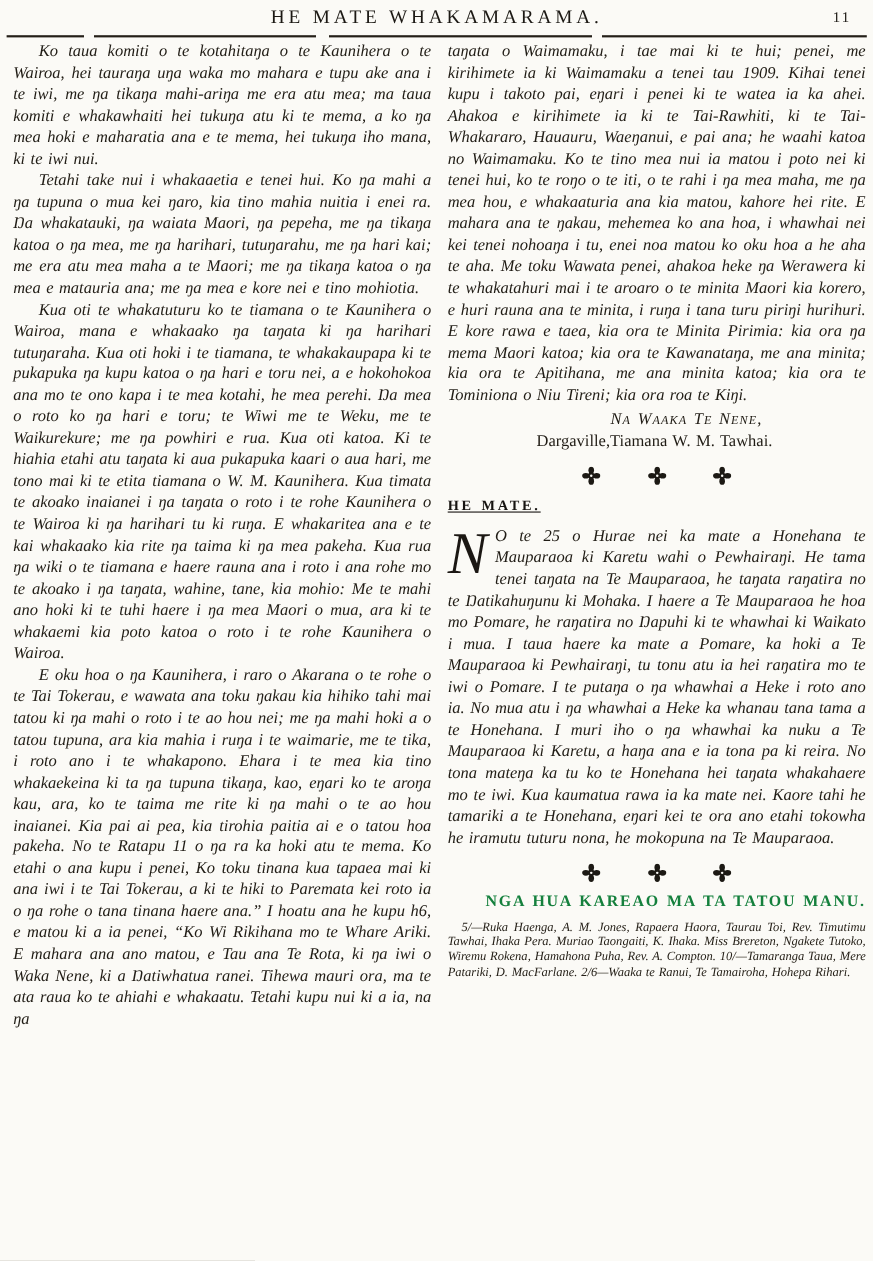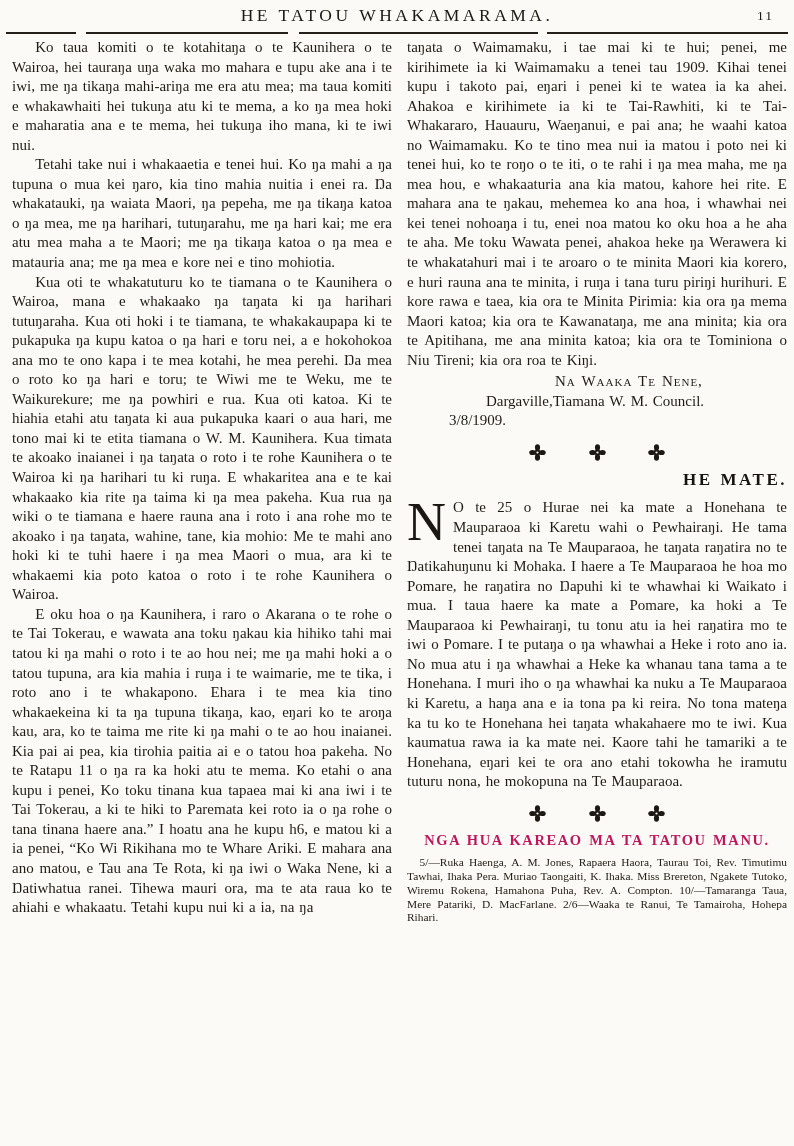--- a/index.html
+++ b/index.html
@@ -43,43 +43,43 @@
   .columns{
     display:flex;gap:15px;
     padding:3px 7px 0 12px;
   }
   .col{
     flex:1 1 0;
     font-size:15px;line-height:19.55px;
     text-align:justify;
     word-spacing:1.2px;
   }
-  .col p{margin:0;text-indent:1.55em;}
+  .col p{margin:0;text-indent:1.55em;font-style:italic;}
   .col p.noindent{text-indent:0;}
   
   .heoi{text-indent:0 !important;padding-left:86px;margin-top:3px !important;}
   .sig-name{
     text-indent:0 !important;padding-left:148px;
     font-variant:small-caps;letter-spacing:1px;margin-top:2px !important;
   }
   .sig-row{display:flex;justify-content:center;padding-right:4px;}
   .sig-date{text-indent:0 !important;padding-left:42px;}
   
   .fleuron-row{text-align:center;margin:13px 0 9px 0;line-height:0;}
   .fleuron-row svg{display:inline-block;margin:0 19px;vertical-align:middle;}
   
   .heading-hemate{
     margin:7px 0 9px 0;
-    text-align:right;font-size:17px;font-weight:bold;
-    letter-spacing:2.5px;color:#161310;
+    text-align:left;font-size:13px;font-weight:bold;
+    letter-spacing:2.5px;color:#161310;text-decoration:underline;
   }
   .heading-ngahua{
     margin:4px 0 6px 0;
-    text-align:center;font-size:14.5px;font-weight:bold;
-    letter-spacing:1.6px;color:#be185d;
+    text-align:right;font-size:14.5px;font-weight:bold;
+    letter-spacing:1.6px;color:#15803d;
   }
   
   .dropcap{
     float:left;
     font-size:54px;line-height:44px;
     padding:2px 7px 0 0;
     color:#1b1713;
   }
   
   .smallprint{
@@ -88,43 +88,42 @@
     word-spacing:0.6px;
     color:#262119;
   }
 </style>
 </head>
 <body>
 
 <div class="page">
 
   <div class="masthead-wrap">
-    <h1 class="masthead">HE TATOU WHAKAMARAMA.</h1>
+    <h1 class="masthead">HE MATE WHAKAMARAMA.</h1>
     <div class="page-number">11</div>
   </div>
   <div class="head-rule"></div>
 
   <main class="columns">
 
     <section class="col">
       <p>Ko taua komiti o te kotahitaŋa o te Kaunihera o te Wairoa, hei tauraŋa uŋa waka mo mahara e tupu ake ana i te iwi, me ŋa tikaŋa mahi-ariŋa me era atu mea; ma taua komiti e whakawhaiti hei tukuŋa atu ki te mema, a ko ŋa mea hoki e maharatia ana e te mema, hei tukuŋa iho mana, ki te iwi nui.</p>
       <p>Tetahi take nui i whakaaetia e tenei hui. Ko ŋa mahi a ŋa tupuna o mua kei ŋaro, kia tino mahia nuitia i enei ra. Ŋa whakatauki, ŋa waiata Maori, ŋa pepeha, me ŋa tikaŋa katoa o ŋa mea, me ŋa harihari, tutuŋarahu, me ŋa hari kai; me era atu mea maha a te Maori; me ŋa tikaŋa katoa o ŋa mea e matauria ana; me ŋa mea e kore nei e tino mohiotia.</p>
       <p>Kua oti te whakatuturu ko te tiamana o te Kaunihera o Wairoa, mana e whakaako ŋa taŋata ki ŋa harihari tutuŋaraha. Kua oti hoki i te tiamana, te whakakaupapa ki te pukapuka ŋa kupu katoa o ŋa hari e toru nei, a e hokohokoa ana mo te ono kapa i te mea kotahi, he mea perehi. Ŋa mea o roto ko ŋa hari e toru; te Wiwi me te Weku, me te Waikurekure; me ŋa powhiri e rua. Kua oti katoa. Ki te hiahia etahi atu taŋata ki aua pukapuka kaari o aua hari, me tono mai ki te etita tiamana o W. M. Kaunihera. Kua timata te akoako inaianei i ŋa taŋata o roto i te rohe Kaunihera o te Wairoa ki ŋa harihari tu ki ruŋa. E whakaritea ana e te kai whakaako kia rite ŋa taima ki ŋa mea pakeha. Kua rua ŋa wiki o te tiamana e haere rauna ana i roto i ana rohe mo te akoako i ŋa taŋata, wahine, tane, kia mohio: Me te mahi ano hoki ki te tuhi haere i ŋa mea Maori o mua, ara ki te whakaemi kia poto katoa o roto i te rohe Kaunihera o Wairoa.</p>
       <p>E oku hoa o ŋa Kaunihera, i raro o Akarana o te rohe o te Tai Tokerau, e wawata ana toku ŋakau kia hihiko tahi mai tatou ki ŋa mahi o roto i te ao hou nei; me ŋa mahi hoki a o tatou tupuna, ara kia mahia i ruŋa i te waimarie, me te tika, i roto ano i te whakapono. Ehara i te mea kia tino whakaekeina ki ta ŋa tupuna tikaŋa, kao, eŋari ko te aroŋa kau, ara, ko te taima me rite ki ŋa mahi o te ao hou inaianei. Kia pai ai pea, kia tirohia paitia ai e o tatou hoa pakeha. No te Ratapu 11 o ŋa ra ka hoki atu te mema. Ko etahi o ana kupu i penei, Ko toku tinana kua tapaea mai ki ana iwi i te Tai Tokerau, a ki te hiki to Paremata kei roto ia o ŋa rohe o tana tinana haere ana.” I hoatu ana he kupu h6, e matou ki a ia penei, “Ko Wi Rikihana mo te Whare Ariki. E mahara ana ano matou, e Tau ana Te Rota, ki ŋa iwi o Waka Nene, ki a Ŋatiwhatua ranei. Tihewa mauri ora, ma te ata raua ko te ahiahi e whakaatu. Tetahi kupu nui ki a ia, na ŋa</p>
     </section>
 
     <section class="col">
       <p class="noindent">taŋata o Waimamaku, i tae mai ki te hui; penei, me kirihimete ia ki Waimamaku a tenei tau 1909. Kihai tenei kupu i takoto pai, eŋari i penei ki te watea ia ka ahei. Ahakoa e kirihimete ia ki te Tai-Rawhiti, ki te Tai-Whakararo, Hauauru, Waeŋanui, e pai ana; he waahi katoa no Waimamaku. Ko te tino mea nui ia matou i poto nei ki tenei hui, ko te roŋo o te iti, o te rahi i ŋa mea maha, me ŋa mea hou, e whakaaturia ana kia matou, kahore hei rite. E mahara ana te ŋakau, mehemea ko ana hoa, i whawhai nei kei tenei nohoaŋa i tu, enei noa matou ko oku hoa a he aha te aha. Me toku Wawata penei, ahakoa heke ŋa Werawera ki te whakatahuri mai i te aroaro o te minita Maori kia korero, e huri rauna ana te minita, i ruŋa i tana turu piriŋi hurihuri. E kore rawa e taea, kia ora te Minita Pirimia: kia ora ŋa mema Maori katoa; kia ora te Kawanataŋa, me ana minita; kia ora te Apitihana, me ana minita katoa; kia ora te Tominiona o Niu Tireni; kia ora roa te Kiŋi.</p>
 
       <p class="sig-name">Na Waaka Te Nene,</p>
       <div class="sig-row">
         <span>Dargaville,</span>
-        <span>Tiamana W. M. Council.</span>
+        <span>Tiamana W. M. Tawhai.</span>
       </div>
-      <p class="sig-date">3/8/1909.</p>
 
       <div class="fleuron-row">
         <svg width="17" height="17" viewBox="0 0 20 20">
             <g fill="#1c1914">
               <ellipse cx="10" cy="4.2" rx="3" ry="3.9"></ellipse>
               <ellipse cx="10" cy="15.8" rx="3" ry="3.9"></ellipse>
               <ellipse cx="4.2" cy="10" rx="3.9" ry="3"></ellipse>
               <ellipse cx="15.8" cy="10" rx="3.9" ry="3"></ellipse>
               <circle cx="10" cy="10" r="3.6"></circle>
             </g>

